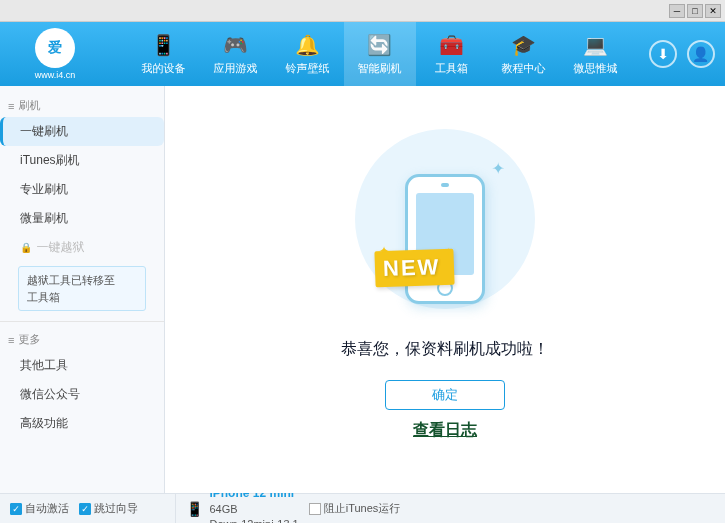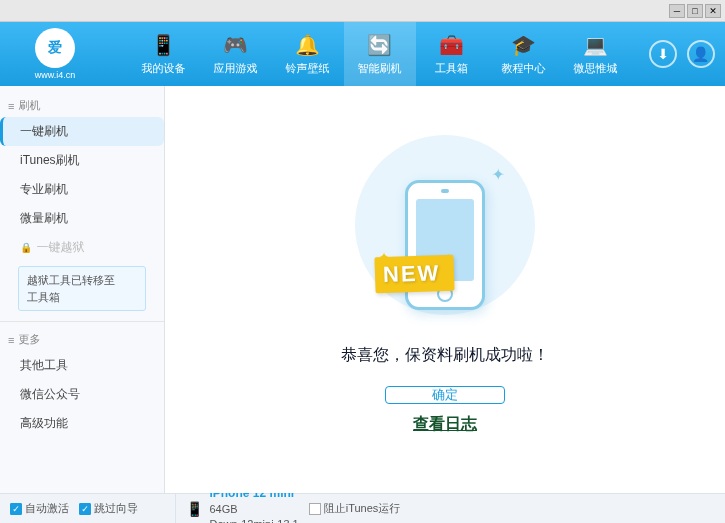--- a/index.html
+++ b/index.html
@@ -178,21 +178,21 @@
       align-items: center;
       justify-content: center;
     }
     .success-text {
       font-size: 16px;
       color: #0f172a;
       margin-bottom: 20px;
     }
     .confirm-btn {
       width: 120px;
-      height: 18px;
+      height: 30px;
       border: 1.5px solid #1a9de0;
       border-radius: 4px;
       background: white;
       color: #1a9de0;
       font-size: 13px;
       cursor: pointer;
       display: flex; align-items: center; justify-content: center;
       margin-bottom: 10px;
     }
     .learn-link {

